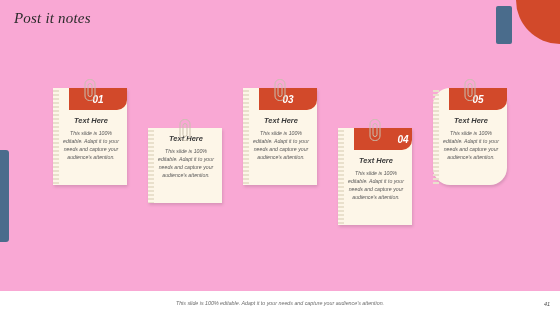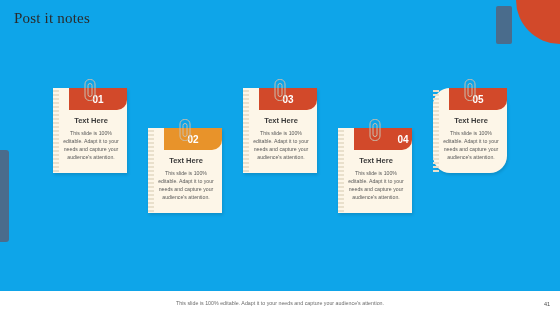--- a/index.html
+++ b/index.html
@@ -5,21 +5,22 @@
   html,body{margin:0;padding:0;}
   body{
     width:560px;height:315px;
     background:#e9e6df;
     font-family:"Liberation Sans", sans-serif;
     overflow:hidden;
     position:relative;
   }
   .slide{
     position:absolute;inset:0;
-    background:#0ea5e9;
+    background:#f9a8d4;
+    font-style:italic;
   }
   
   .corner-deco{
     position:absolute;top:0;right:0;width:64px;height:48px;
   }
   .deco-blue{
     position:absolute;top:6px;left:0;width:16px;height:38px;
     background:#4a6c8c;border-radius:2px;
   }
   .deco-red{
@@ -50,21 +51,21 @@
       transparent 0 2px, #e9e0cc 2px 4px);
   }
   .note-head{
     height:22px;
     display:flex;align-items:center;justify-content:center;
     color:#ffffff;font-size:10px;font-weight:bold;
     border-bottom-right-radius:10px;
     margin-left:16px;
   }
   .note-body{
-    padding:6px 6px 12px 8px;
+    padding:6px 6px 24px 8px;
     text-align:center;
   }
   .note-title{
     font-size:7.5px;font-weight:bold;color:#3a3a3a;margin-bottom:4px;
   }
   .note-text{
     font-size:5.2px;color:#5a5a5a;line-height:1.55;
   }
   .clip{
     position:absolute;left:50%;transform:translateX(-50%);
@@ -113,23 +114,20 @@
       </div>
       <div class="note-body">
         <div class="note-title">Text Here</div>
         <div class="note-text">This slide is 100% editable. Adapt it to your needs and capture your audience's attention.</div>
       </div>
     </div>
 
     <div class="note" style="left:148px;top:58px;">
       <div class="perf"></div>
       <div class="clip"></div>
-      <div class="note-head" style="background:#e8932a;">
-        <span>02</span>
-      </div>
       <div class="note-body">
         <div class="note-title">Text Here</div>
         <div class="note-text">This slide is 100% editable. Adapt it to your needs and capture your audience's attention.</div>
       </div>
     </div>
 
     <div class="note" style="left:243px;top:18px;">
       <div class="perf"></div>
       <div class="clip"></div>
       <div class="note-head" style="background:#d2492a;">

